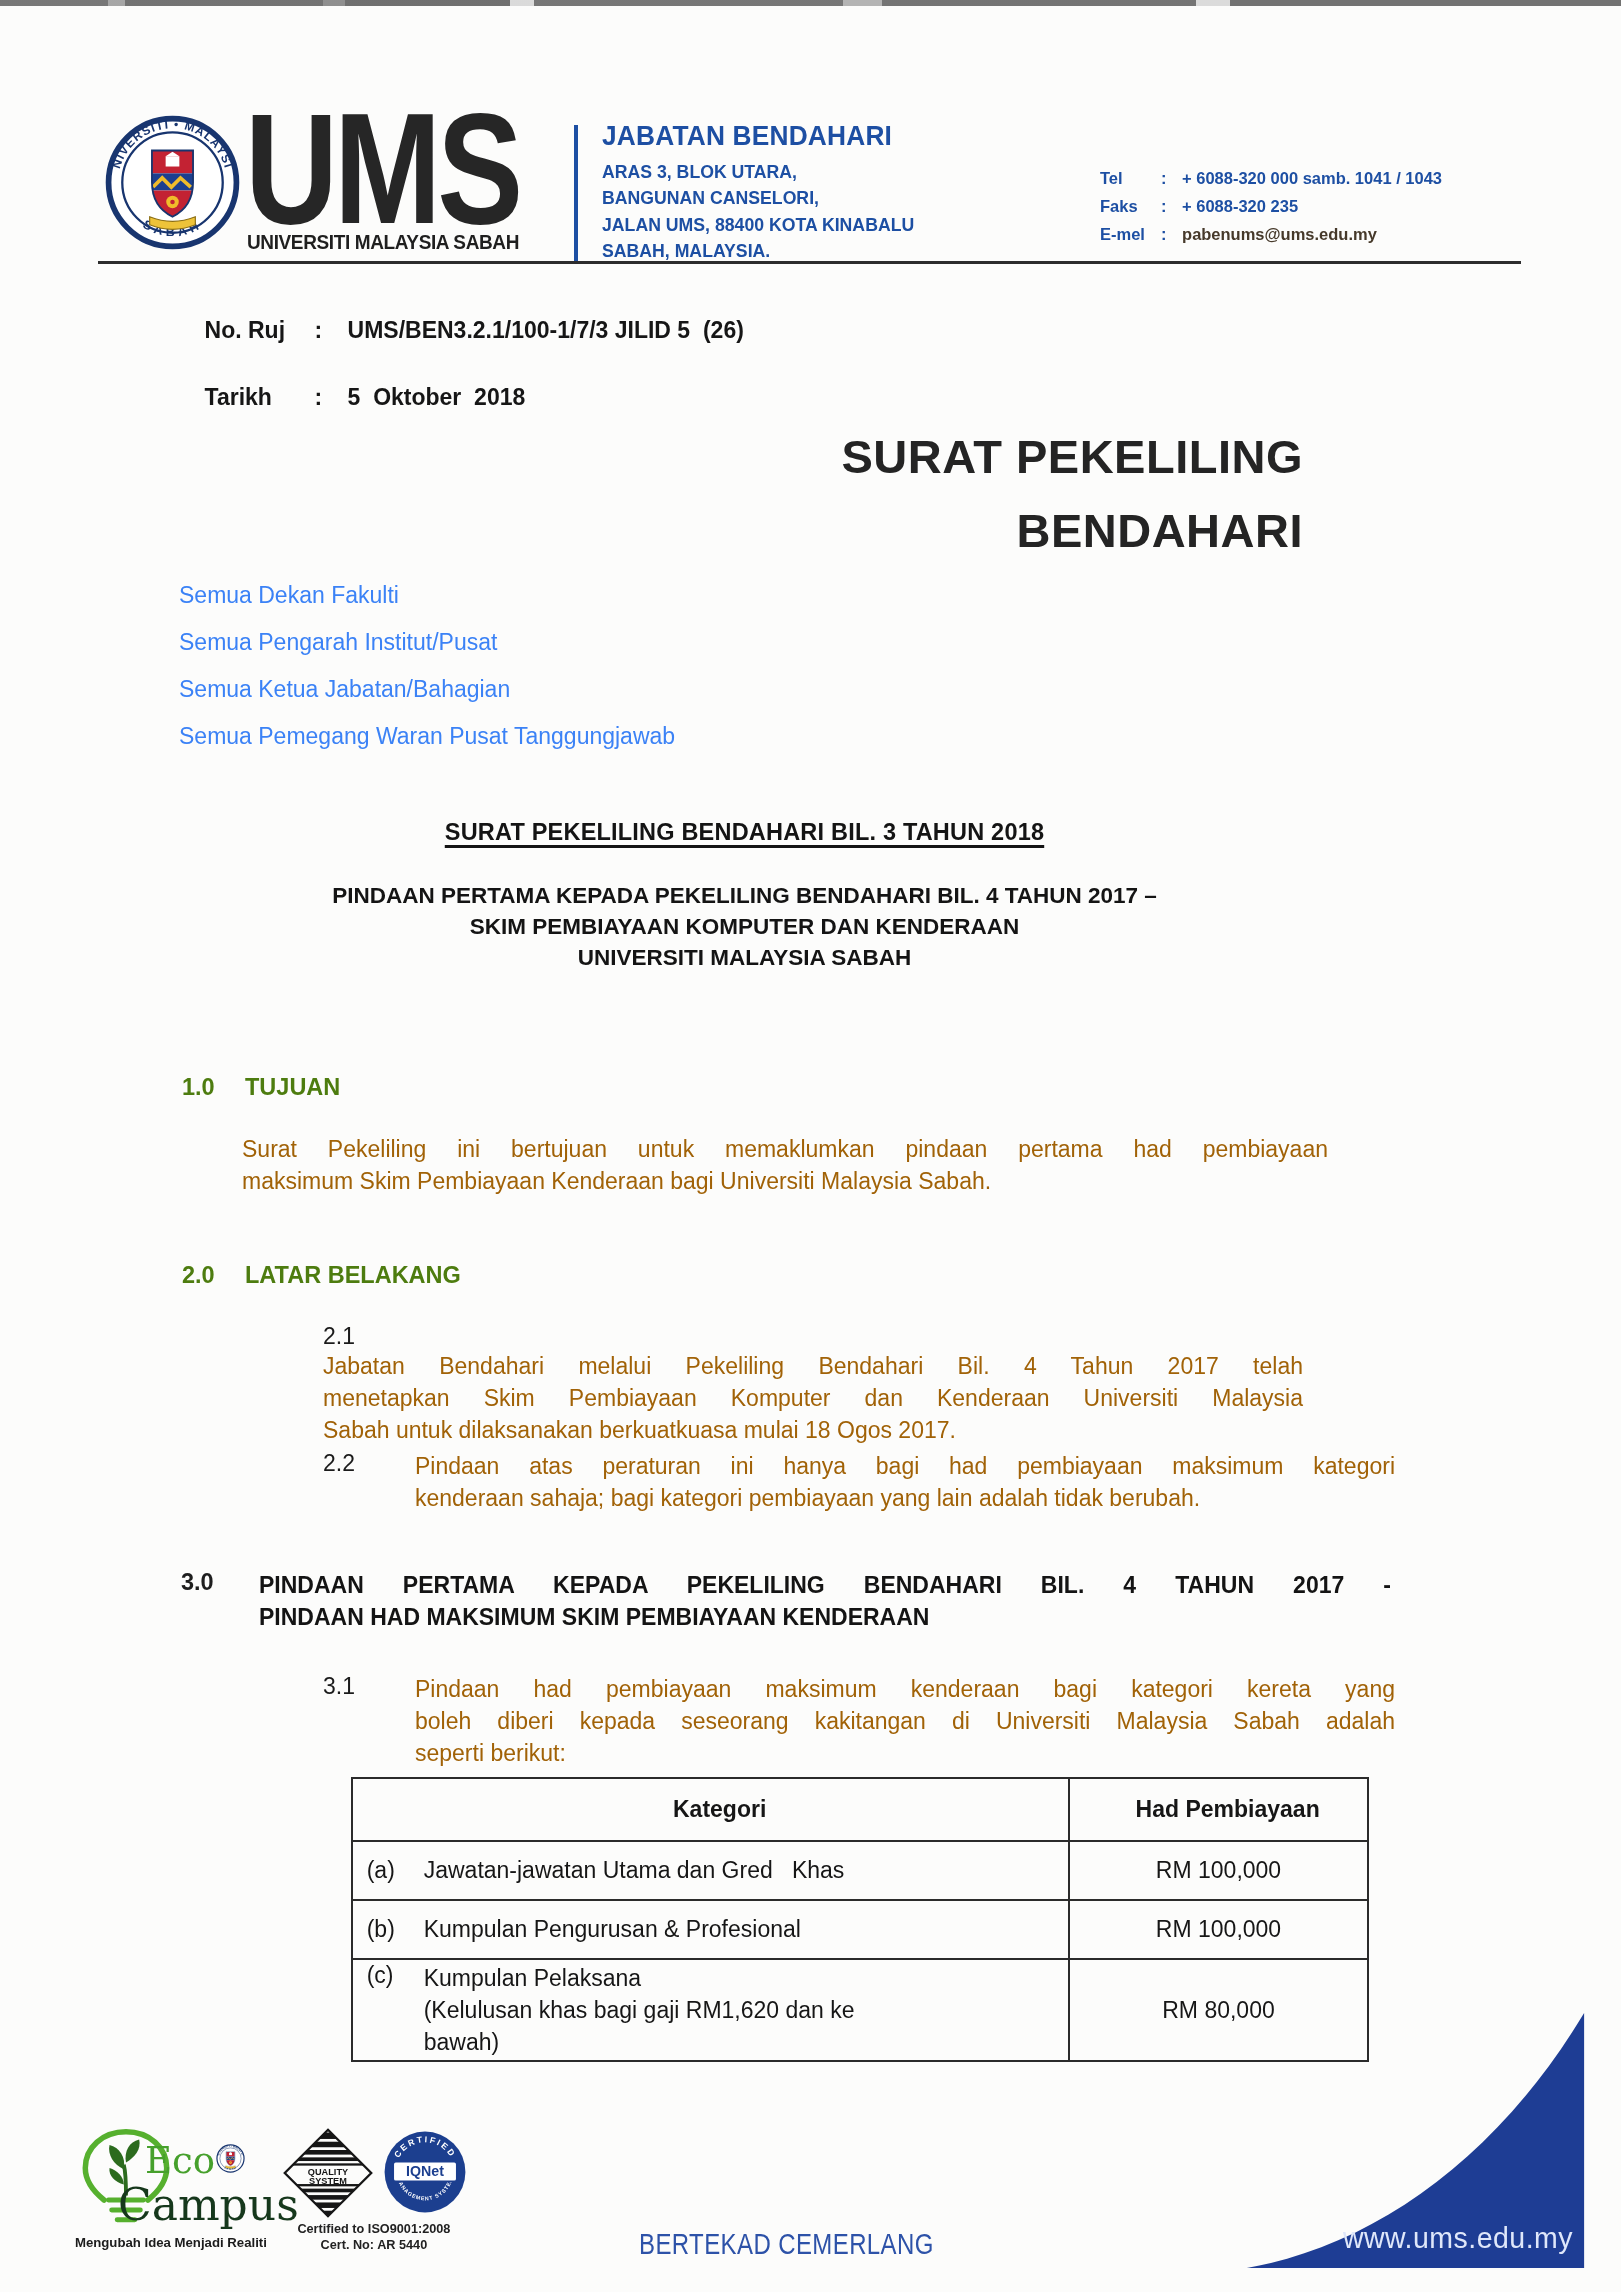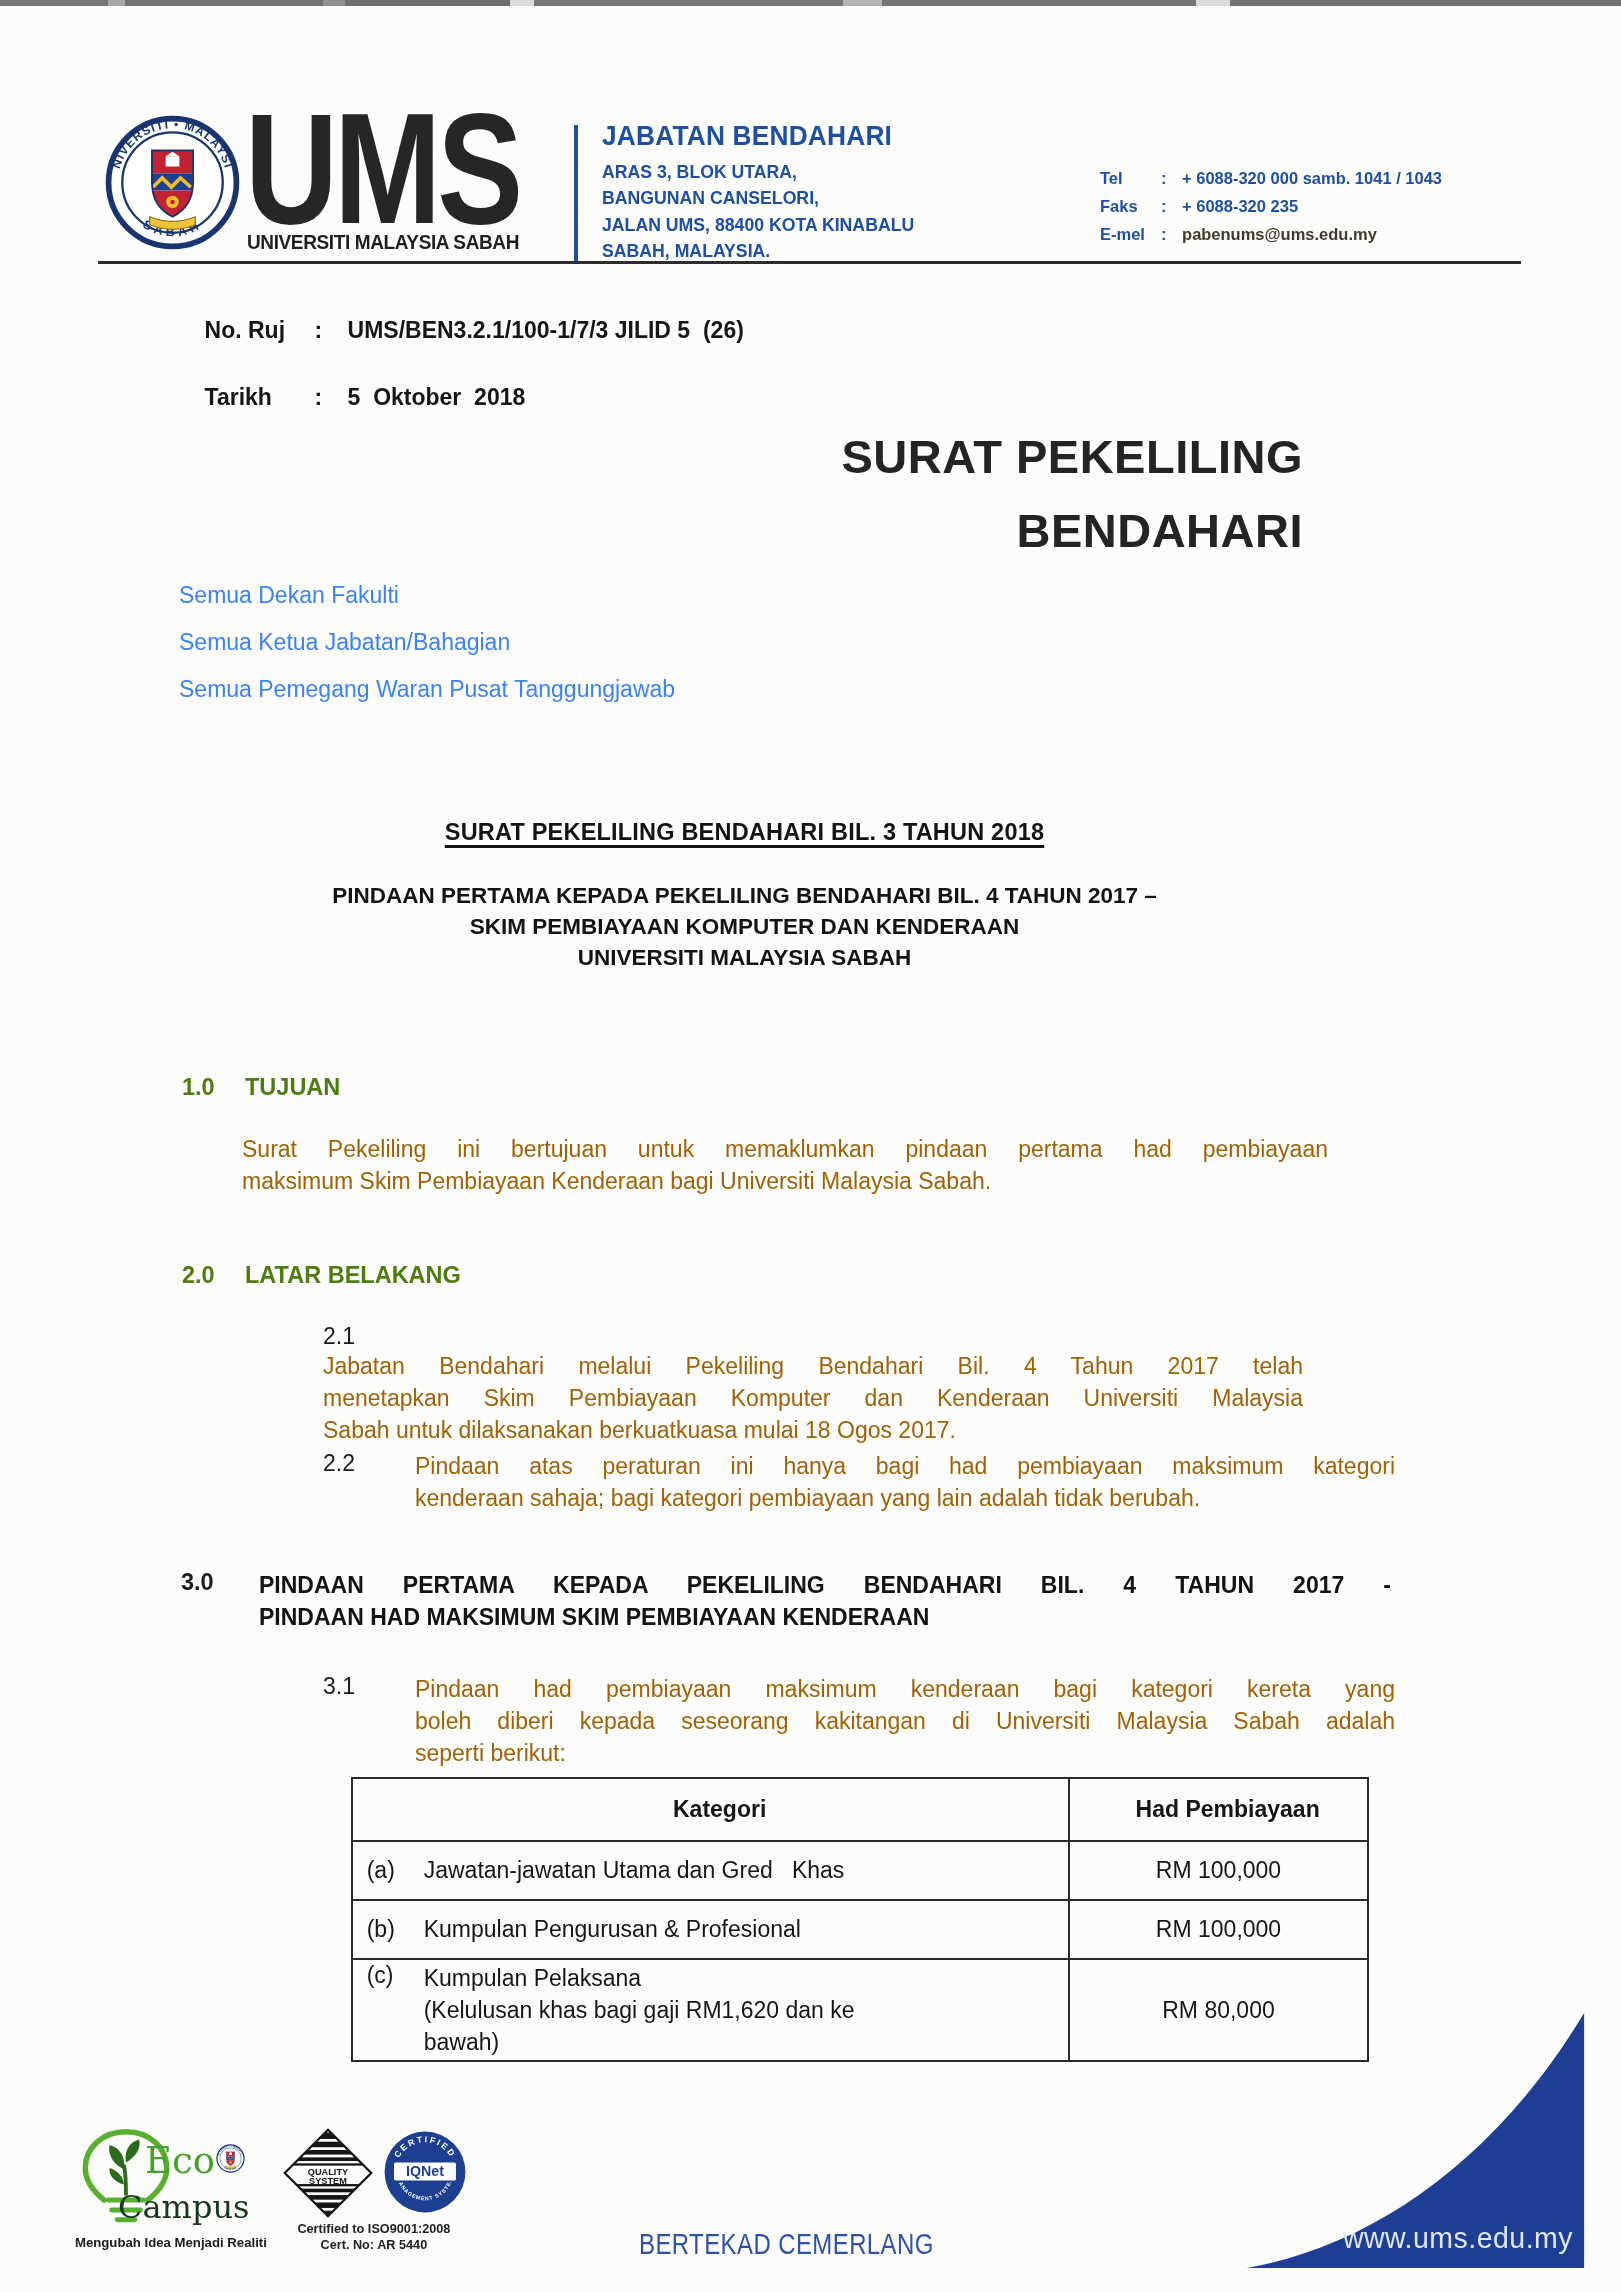--- a/index.html
+++ b/index.html
@@ -77,22 +77,22 @@
   .marker{width:57px;flex:none;}
   .val{text-align:center;white-space:pre;}
   .ws-pre{white-space:pre;}
   .c-lines{width:476px;line-height:32px;}
   
   #eco{left:69px;top:2117px;width:392px;height:162px;}
   #eco .bulb{position:absolute;left:2px;top:5.9px;}
   #eco .eco-word1{position:absolute;left:76px;top:21.6px;font-family:"DejaVu Serif",serif;
     font-size:37px;color:#46a02c;}
   #eco .eco-seal{position:absolute;left:147px;top:27.4px;}
-  #eco .eco-word2{position:absolute;left:49px;top:71px;font-family:"DejaVu Serif",serif;
-    font-size:32px;color:#16381c;}
+  #eco .eco-word2{position:absolute;left:49px;top:62px;font-family:"DejaVu Serif",serif;
+    font-size:44px;color:#16381c;}
   #eco .eco-tag{position:absolute;left:5.9px;top:118px;font-size:13.2px;font-weight:bold;color:#1c1c1c;}
   #certs{left:282px;top:2127px;width:196px;}
   #certs .diamond{position:absolute;left:0;top:0;}
   #certs .iqnet{position:absolute;left:100px;top:2px;}
   #certs .cert-txt{position:absolute;left:3.9px;top:95px;width:176px;text-align:center;
     font-size:12.7px;font-weight:bold;color:#222;line-height:15.7px;}
   #motto{left:639px;top:2227px;font-size:30px;color:#2d52a8;letter-spacing:0.5px;
     transform:scaleX(.8);transform-origin:left top;white-space:nowrap;}
   #swoosh{left:1235px;top:2005px;}
   #website{left:1343px;top:2221px;font-size:30px;color:#dfe7fa;letter-spacing:0.5px;
@@ -173,20 +173,21 @@
     <span class="ref-label">Tarikh</span><span class="ref-colon">:</span><span>5  Oktober  2018</span>
   </div>
 
   <div class="abs" id="doc-title">
     <div>SURAT PEKELILING</div>
     <div>BENDAHARI</div>
   </div>
 
   <div class="abs" id="addressees">
     <div>Semua Dekan Fakulti</div>
+    <div>Semua Pengarah Institut/Pusat</div>
     <div>Semua Ketua Jabatan/Bahagian</div>
     <div>Semua Pemegang Waran Pusat Tanggungjawab</div>
   </div>
 
   <div class="abs" id="subject">
     <div class="s-head"><span>SURAT PEKELILING BENDAHARI BIL. 3 TAHUN 2018</span></div>
     <div class="s-sub">
       <div>PINDAAN PERTAMA KEPADA PEKELILING BENDAHARI BIL. 4 TAHUN 2017 –</div>
       <div>SKIM PEMBIAYAAN KOMPUTER DAN KENDERAAN</div>
       <div>UNIVERSITI MALAYSIA SABAH</div>

